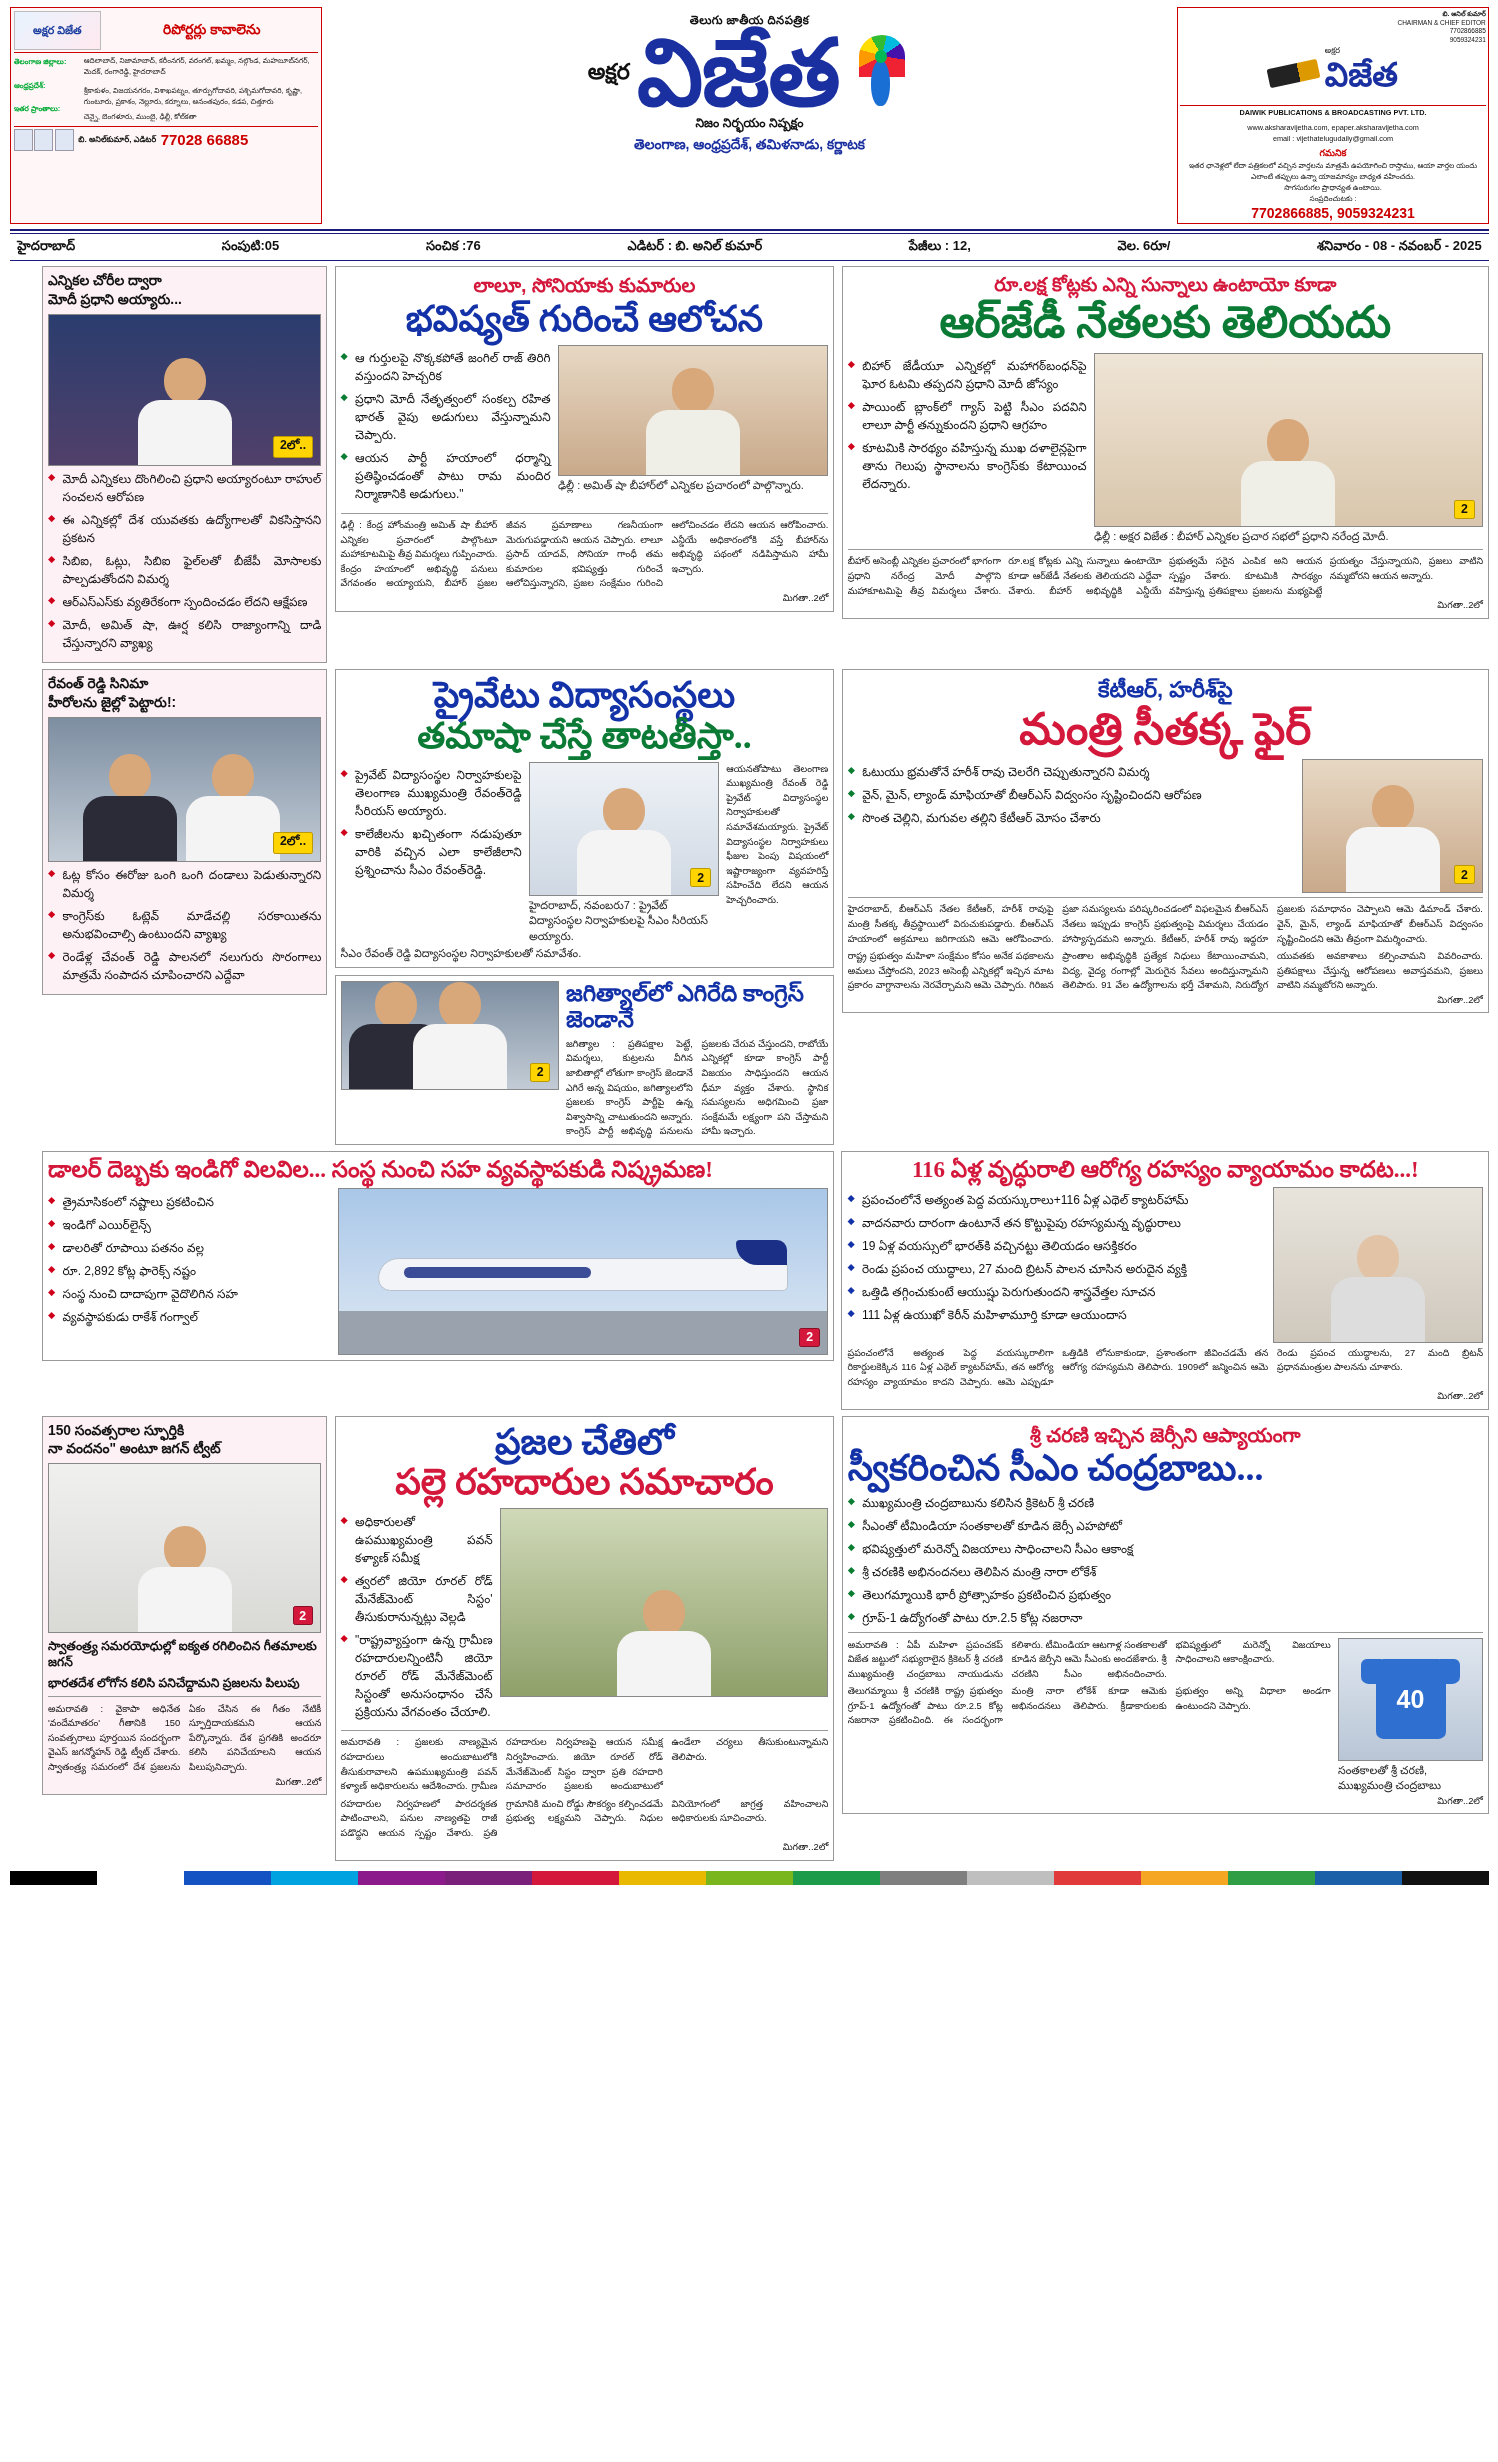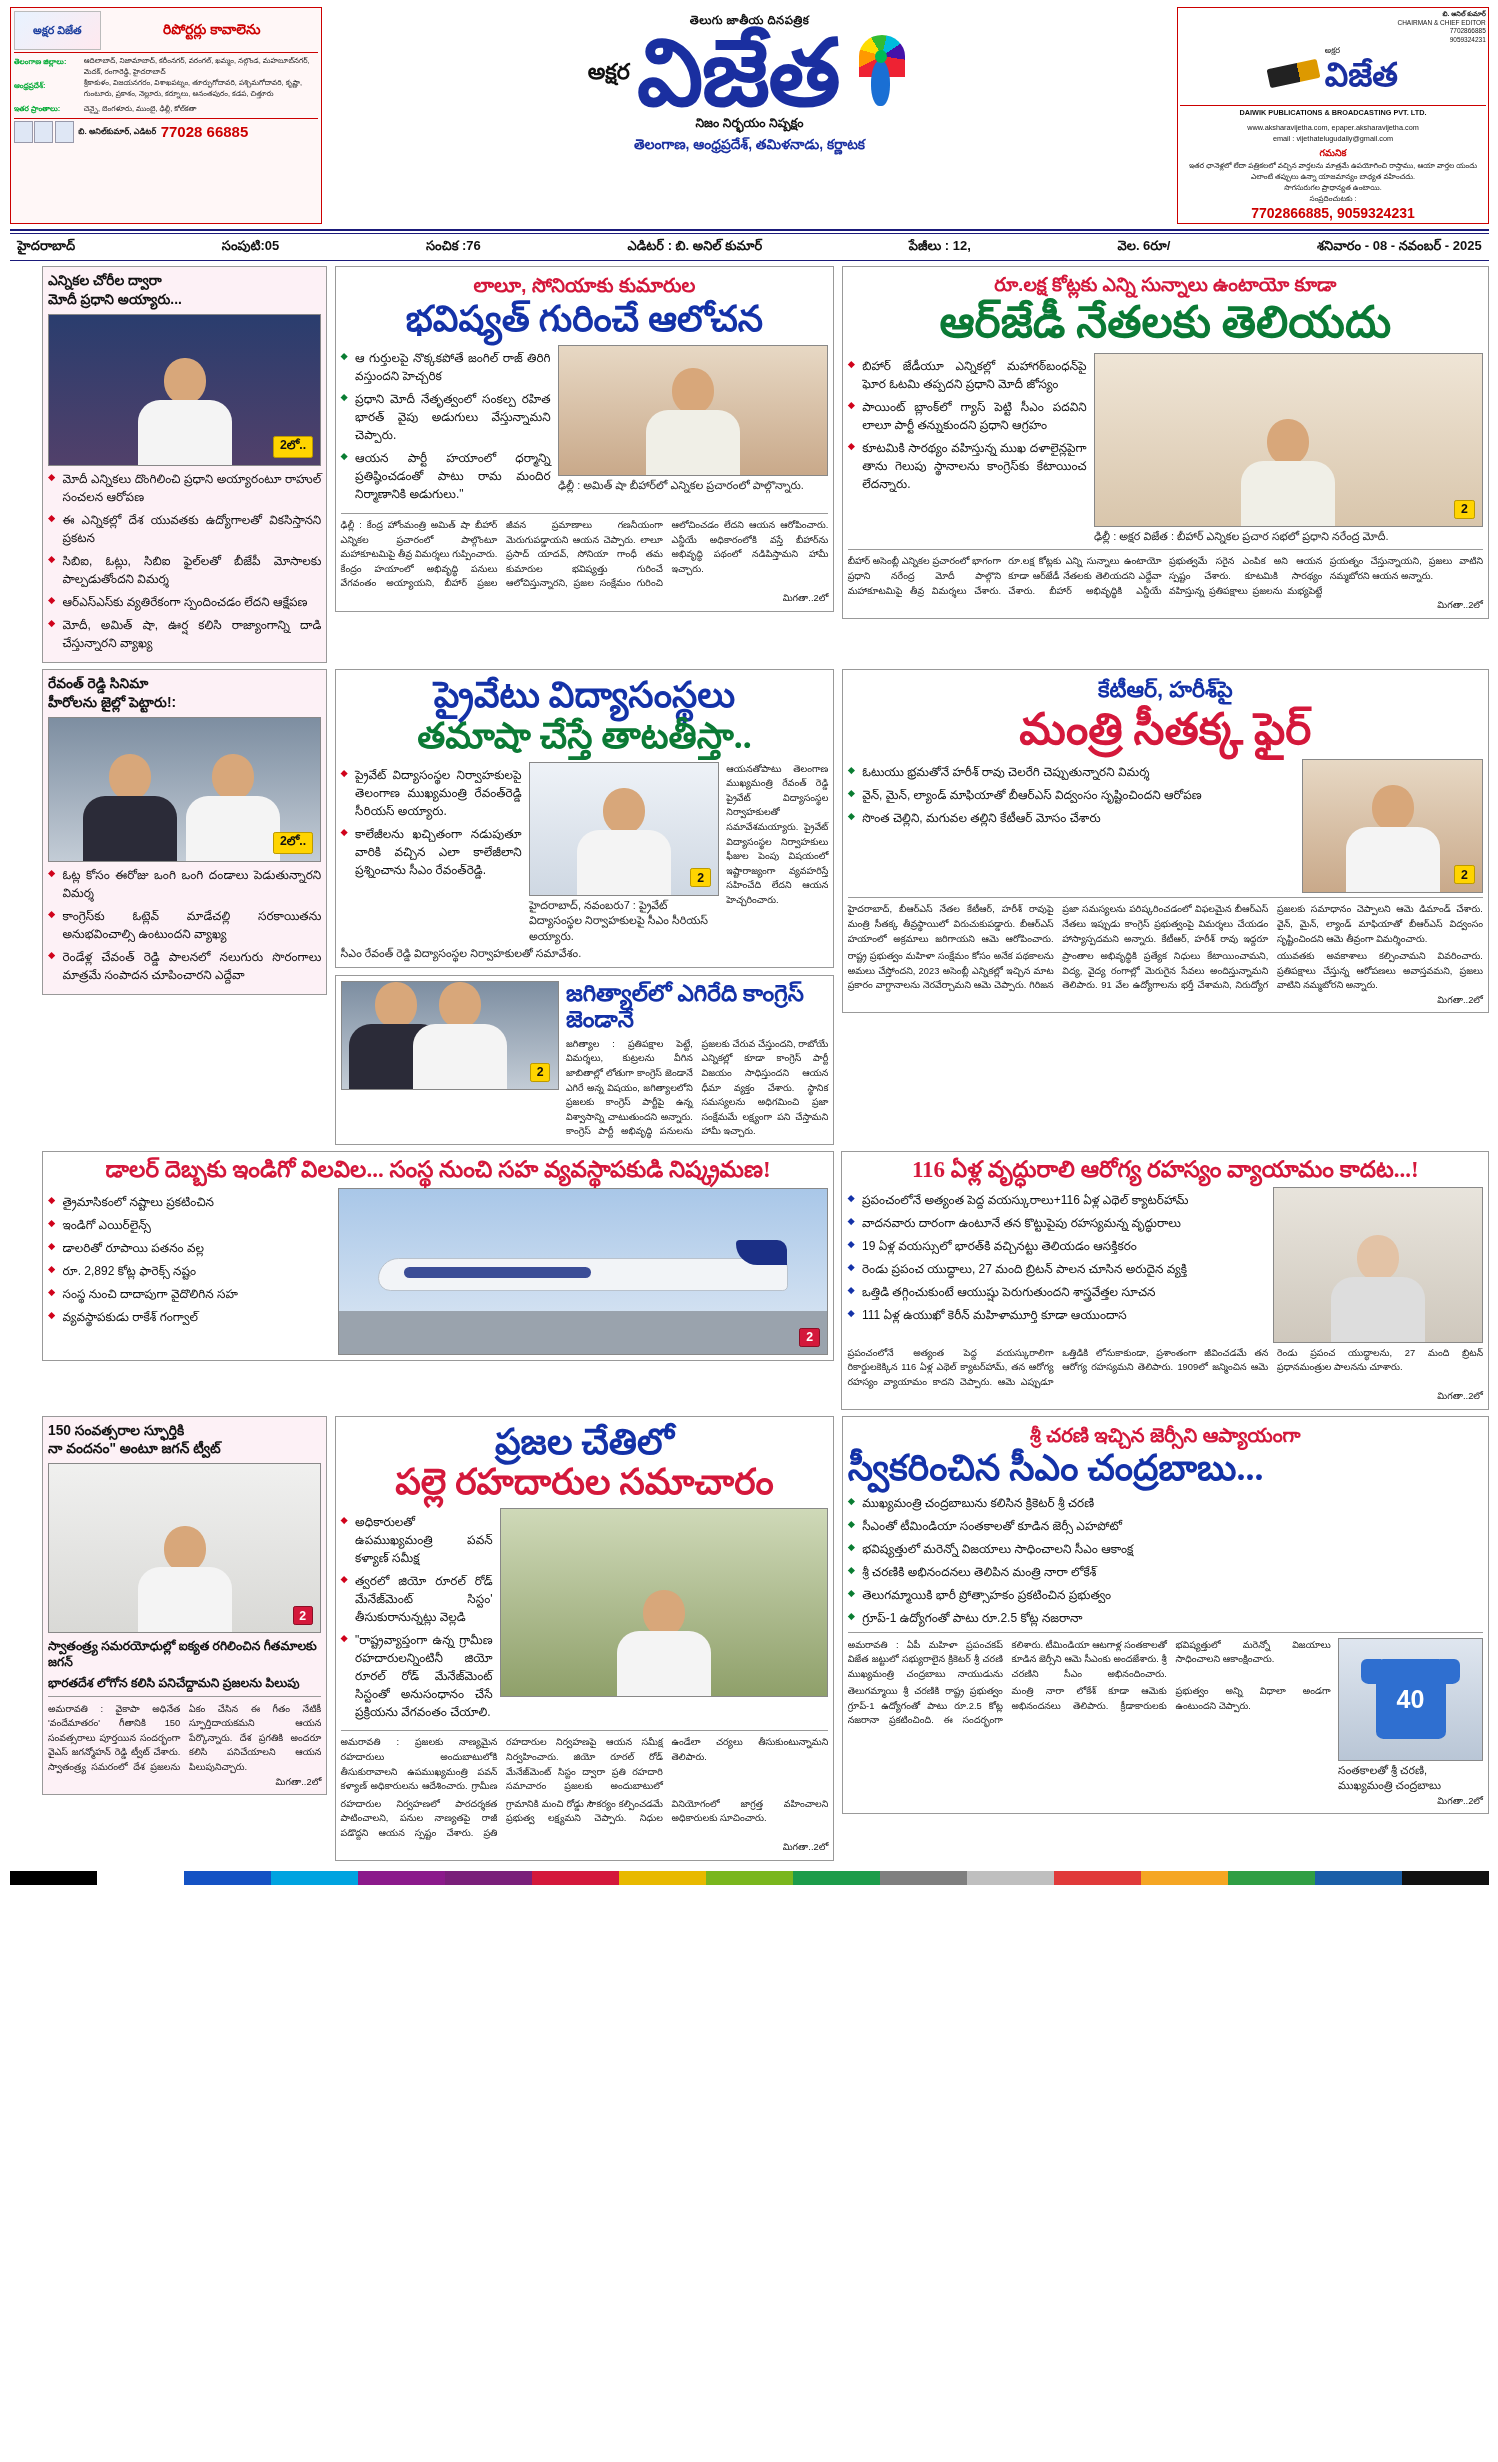--- a/index.html
+++ b/index.html
@@ -119,21 +119,21 @@
 
   .hl-red { color:#d0021b; font-weight:bold; }
 
   .kicker { font-size: 13.8px; line-height:1.35; font-weight:bold; color:#111; }
   .kicker.center { text-align:center; }
   .headline {
     font-family:"Liberation Serif", serif;
     font-weight: bold; line-height:1.12;
   }
   .h-blue { color:#1432a8; }
-  .h-red { color:#d4183b;text-align:center; }
+  .h-red { color:#d4183b; }
   .h-green { color:#0b7a35; }
   .h-64 { font-size: 44px; }
   .h-52 { font-size: 36px; }
   .h-34 { font-size: 23px; }
 
   .photo { position: relative; border: 0.7px solid #888; overflow: hidden; background:#dde; }
   .photo .cap-badge {
     position:absolute; background:#ffd400; color:#111; font-weight:bold;
     font-size: 12.3px; padding: 1.5px 5.8px; border:0.7px solid #b90; border-radius:2.2px;
   }
@@ -201,21 +201,21 @@
         <div class="mh-left-title">రిపోర్టర్లు కావాలెను</div>
       </div>
       <div class="mh-left-body">
         <div class="mh-left-col-a">
           <div>తెలంగాణ జిల్లాలు:</div>
           <div style="margin-top:11.6px">ఆంధ్రప్రదేశ్:</div>
           <div style="margin-top:11.6px">ఇతర ప్రాంతాలు:</div>
         </div>
         <div class="mh-left-col-b">
           <div>ఆదిలాబాద్, నిజామాబాద్, కరీంనగర్, వరంగల్, ఖమ్మం, నల్గొండ, మహబూబ్‌నగర్, మెదక్, రంగారెడ్డి, హైదరాబాద్</div>
-          <div style="margin-top:0">శ్రీకాకుళం, విజయనగరం, విశాఖపట్నం, తూర్పుగోదావరి, పశ్చిమగోదావరి, కృష్ణా, గుంటూరు, ప్రకాశం, నెల్లూరు, కర్నూలు, అనంతపురం, కడప, చిత్తూరు</div>
+          <div style="margin-top:8px">శ్రీకాకుళం, విజయనగరం, విశాఖపట్నం, తూర్పుగోదావరి, పశ్చిమగోదావరి, కృష్ణా, గుంటూరు, ప్రకాశం, నెల్లూరు, కర్నూలు, అనంతపురం, కడప, చిత్తూరు</div>
           <div style="margin-top:4.4px">చెన్నై, బెంగళూరు, ముంబై, ఢిల్లీ, కోల్‌కతా</div>
         </div>
       </div>
       <div class="mh-left-foot">
         <div class="mh-thumbs">
           <div class="mh-thumb"></div>
             <div class="mh-thumb"></div>
             <div class="mh-thumb"></div>
         </div>
         <div class="mh-contact-name">బి. అనిల్‌కుమార్, ఎడిటర్</div>

